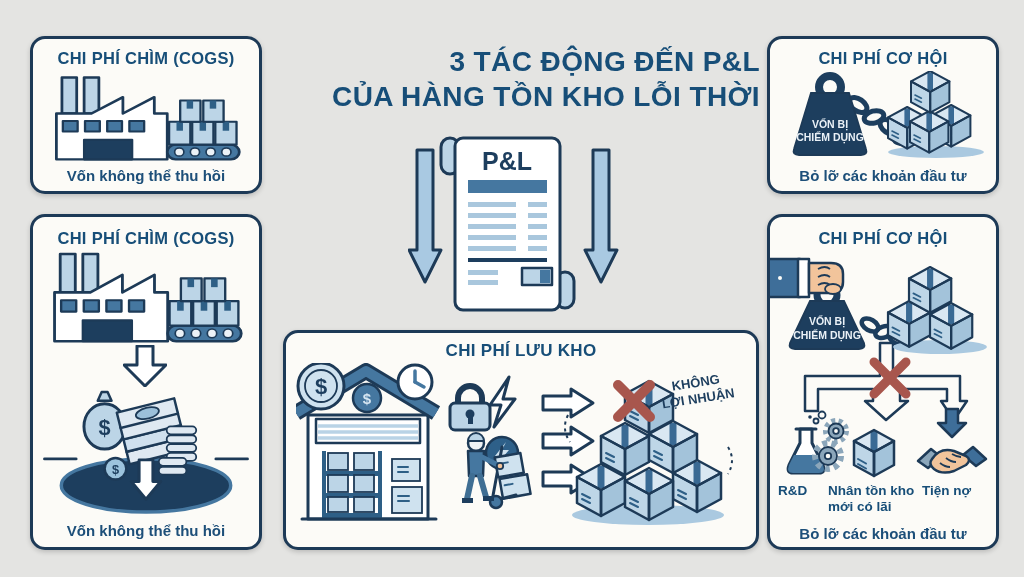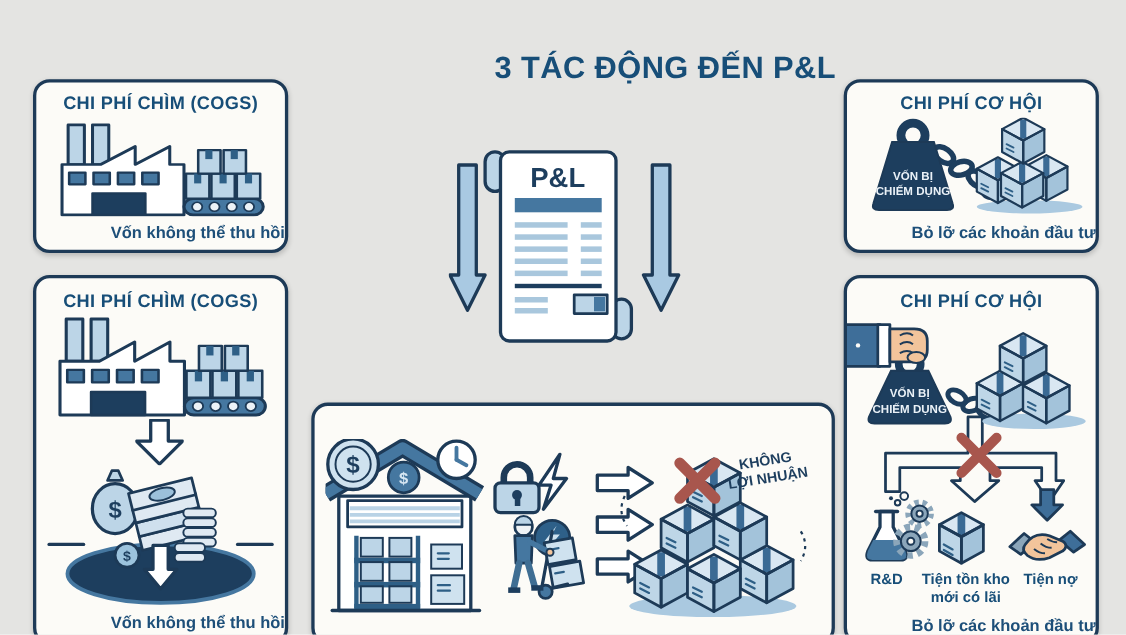--- a/index.html
+++ b/index.html
@@ -1,27 +1,27 @@
 <!DOCTYPE html>
 <html><head>
 <meta charset="utf-8">
 <style>
   html,body{margin:0;padding:0;}
   body{font-family:"Liberation Sans",sans-serif;}
   #canvas{position:relative;width:1024px;height:577px;background:#e4e4e2;overflow:hidden;}
   .panel{position:absolute;background:#fcfbf7;border:3.5px solid #1d3a57;border-radius:15px;
-         box-shadow:0 2px 5px rgba(0,0,0,.18);margin-top:36px;}
+         box-shadow:0 2px 5px rgba(0,0,0,.18);}
   .panel-title{position:absolute;left:0;right:0;text-align:center;font-weight:bold;
                color:#174e78;letter-spacing:.3px;}
-  .caption{position:absolute;left:0;right:0;text-align:right;color:#1d4f79;
+  .caption{position:absolute;left:0;right:0;text-align:center;color:#1d4f79;
            font-weight:600;font-size:15px;}
   .big-title{position:absolute;left:270px;top:44px;width:490px;text-align:right;
              font-weight:bold;font-size:28px;line-height:35px;color:#174e78;letter-spacing:.4px;}
   .abs{position:absolute;}
-  .item-label{position:absolute;text-align:center;font-weight:bold;color:#174e78;
+  .item-label{position:absolute;font-weight:bold;color:#174e78;
               font-size:13.5px;line-height:16px;}
   .no-profit{position:absolute;left:352px;top:42px;width:118px;text-align:center;
              transform:rotate(-9deg);font-weight:bold;color:#1d3e5e;font-size:13px;line-height:16px;}
   
   svg text{font-family:"Liberation Sans",sans-serif;}
   .o{stroke:#1d3a57;stroke-width:3;stroke-linejoin:round;stroke-linecap:round;}
   .o2{stroke:#1d3a57;stroke-width:2.5;stroke-linejoin:round;stroke-linecap:round;}
   .o15{stroke:#1d3a57;stroke-width:1.8;}
   .fw{fill:#ffffff}.flb{fill:#bcd5e7}.fmb{fill:#4577a0}.fdn{fill:#1d3e5e}
   .fpale{fill:#dfe9f2}
@@ -68,20 +68,21 @@
         <rect x="142" y="36" width="22" height="26" class="flb o2"></rect>
         <rect x="149" y="36" width="7" height="10" fill="#2e5f86"></rect>
         <rect x="167" y="36" width="22" height="26" class="flb o2"></rect>
         <rect x="174" y="36" width="7" height="10" fill="#2e5f86"></rect>
       </g>
     </defs>
   </svg>
 
   <div class="big-title">
     <div>3 TÁC ĐỘNG ĐẾN P&amp;L</div>
+    <div>CỦA HÀNG TỒN KHO LỖI THỜI</div>
   </div>
 
   <svg class="abs" style="left:408px;top:132px" width="212" height="190" viewBox="0 0 212 190">
     <g>
       <polygon points="9,18 25,18 25,118 33,118 17,150 1,118 9,118" fill="#a9c9e2" class="o"></polygon>
     </g>
     <g>
       <polygon points="185,18 201,18 201,118 209,118 193,150 177,118 185,118" fill="#a9c9e2" class="o"></polygon>
     </g>
     <g>
@@ -153,20 +154,21 @@
       </g>
       <g>
         <circle cx="74" cy="83" r="11" fill="#9cc3dd" class="o2"></circle>
         <text x="74" y="88" text-anchor="middle" font-size="13" font-weight="bold" fill="#1d3e5e">$</text>
       </g>
     </svg>
     <div class="caption" style="bottom:8px">Vốn không thể thu hồi</div>
   </div>
 
   <div class="panel" style="left:283px;top:330px;width:470px;height:214px">
+    <div class="panel-title" style="top:8px;font-size:17px">CHI PHÍ LƯU KHO</div>
     <svg class="abs" style="left:10px;top:30px" width="450" height="166" viewBox="0 0 450 166">
 
       <g>
         <rect x="12" y="52" width="120" height="104" class="fw o"></rect>
         <polyline points="0,50 70,8 140,50" fill="none" stroke="#1d3a57" stroke-width="16" stroke-linejoin="round"></polyline>
         <polyline points="0,50 70,8 140,50" fill="none" stroke="#4577a0" stroke-width="10" stroke-linejoin="round"></polyline>
         <rect x="20" y="56" width="104" height="24" class="fw o2"></rect>
         <line x1="22" y1="63" x2="122" y2="63" stroke="#b9d3e6" stroke-width="3.5"></line>
         <line x1="22" y1="69" x2="122" y2="69" stroke="#b9d3e6" stroke-width="3.5"></line>
         <line x1="22" y1="75" x2="122" y2="75" stroke="#b9d3e6" stroke-width="3.5"></line>
@@ -357,18 +359,18 @@
         <polygon points="176,6 188,6 188,20 196,20 182,34 168,20 176,20" fill="#3e6e99" class="o2"></polygon>
       </g>
       <g>
         <polygon points="148,58 161,46 171,54 158,65" fill="#8ba6ba" class="o2"></polygon>
         <polygon points="216,56 203,44 193,52 206,63" fill="#3e6e99" class="o2"></polygon>
         <path d="M162 56 Q170 44 184 48 L196 53 Q202 57 196 62 L184 68 Q172 72 164 66 Q158 61 162 56 Z" fill="#f2c49b" class="o2"></path>
         <path d="M170 60 q5 4 10 4 M176 55 q5 4 10 4 M182 51 q5 3 9 3" fill="none" class="o15"></path>
       </g>
     </svg>
     <div class="item-label" style="left:8px;top:266px;width:56px">R&amp;D</div>
-    <div class="item-label" style="left:58px;top:266px;width:100px">Tiện tồn kho mới có lãi</div>
+    <div class="item-label" style="left:58px;top:266px;width:100px">Nhân tồn kho mới có lãi</div>
     <div class="item-label" style="left:152px;top:266px;width:66px">Tiện nợ</div>
     <div class="caption" style="bottom:5px">Bỏ lỡ các khoản đầu tư</div>
   </div>
 
 </div>
 
 </body></html>

